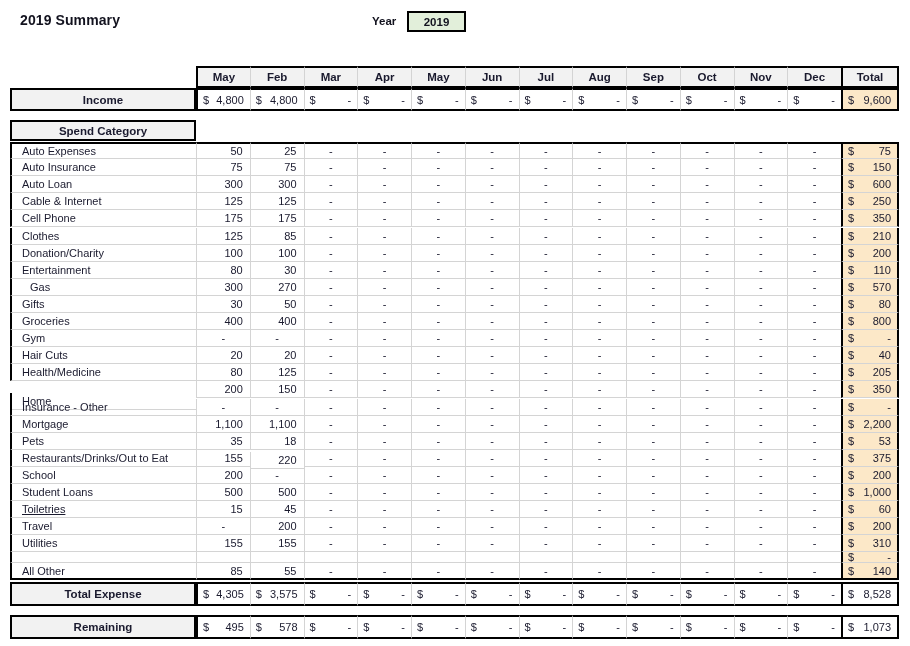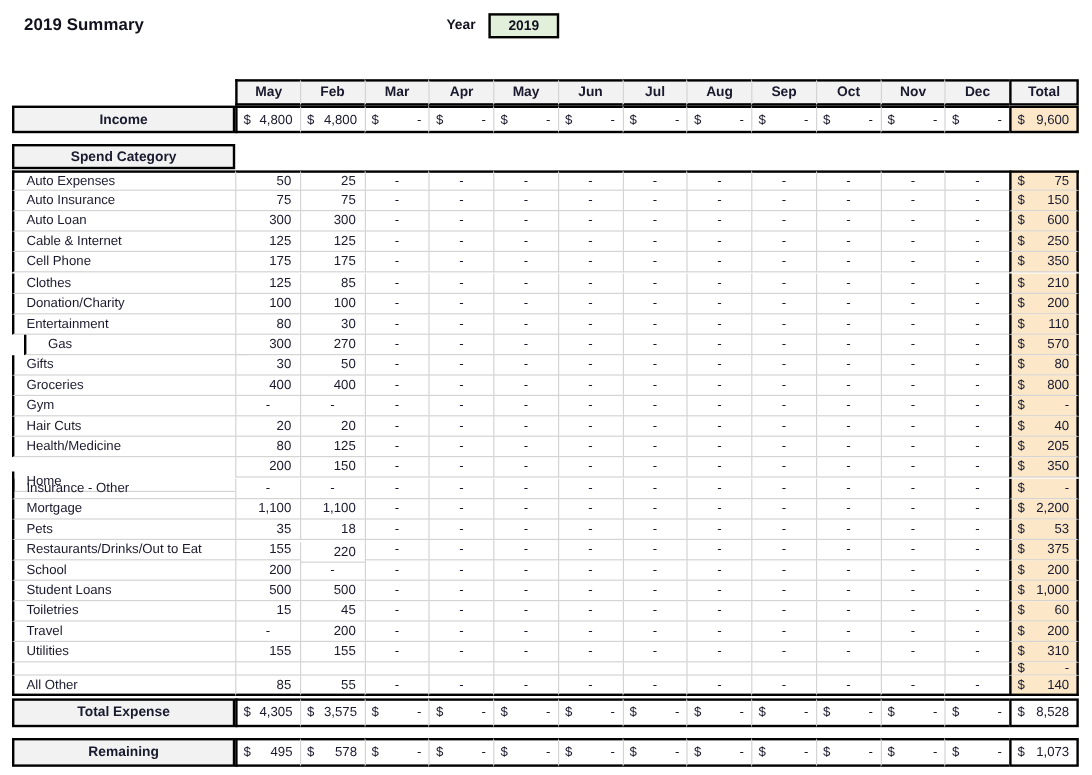--- a/index.html
+++ b/index.html
@@ -356,21 +356,21 @@
       <div class="cell dcell dash" style="left: 626px; top: 261.7px; width: 53.75px; height: 17.1px;">-</div>
       <div class="cell dcell dash" style="left: 679.75px; top: 261.7px; width: 53.75px; height: 17.1px;">-</div>
       <div class="cell dcell dash" style="left: 733.5px; top: 261.7px; width: 53.75px; height: 17.1px;">-</div>
       <div class="cell dcell dash" style="left: 787.25px; top: 261.7px; width: 53.75px; height: 17.1px;">-</div>
       <div class="cell dcell total" style="left: 841px; top: 261.7px; width: 58px; height: 17.1px;">
         <span class="m">
           <span class="sym">$</span>
           <span class="amt">110</span>
         </span>
       </div>
-      <div class="cell drow-label" style="left: 20px; top: 278.8px; width: 186px; height: 17.1px; padding-left: 18px;">Gas</div>
+      <div class="cell drow-label" style="left: 10px; top: 278.8px; width: 186px; height: 17.1px; padding-left: 18px;">Gas</div>
       <div class="cell dcell num-cell" style="left: 196px; top: 278.8px; width: 53.75px; height: 17.1px;">300</div>
       <div class="cell dcell num-cell" style="left: 249.75px; top: 278.8px; width: 53.75px; height: 17.1px;">270</div>
       <div class="cell dcell dash" style="left: 303.5px; top: 278.8px; width: 53.75px; height: 17.1px;">-</div>
       <div class="cell dcell dash" style="left: 357.25px; top: 278.8px; width: 53.75px; height: 17.1px;">-</div>
       <div class="cell dcell dash" style="left: 411px; top: 278.8px; width: 53.75px; height: 17.1px;">-</div>
       <div class="cell dcell dash" style="left: 464.75px; top: 278.8px; width: 53.75px; height: 17.1px;">-</div>
       <div class="cell dcell dash" style="left: 518.5px; top: 278.8px; width: 53.75px; height: 17.1px;">-</div>
       <div class="cell dcell dash" style="left: 572.25px; top: 278.8px; width: 53.75px; height: 17.1px;">-</div>
       <div class="cell dcell dash" style="left: 626px; top: 278.8px; width: 53.75px; height: 17.1px;">-</div>
       <div class="cell dcell dash" style="left: 679.75px; top: 278.8px; width: 53.75px; height: 17.1px;">-</div>
@@ -603,21 +603,21 @@
       <div class="cell dcell dash" style="left: 626px; top: 484px; width: 53.75px; height: 17.1px;">-</div>
       <div class="cell dcell dash" style="left: 679.75px; top: 484px; width: 53.75px; height: 17.1px;">-</div>
       <div class="cell dcell dash" style="left: 733.5px; top: 484px; width: 53.75px; height: 17.1px;">-</div>
       <div class="cell dcell dash" style="left: 787.25px; top: 484px; width: 53.75px; height: 17.1px;">-</div>
       <div class="cell dcell total" style="left: 841px; top: 484px; width: 58px; height: 17.1px;">
         <span class="m">
           <span class="sym">$</span>
           <span class="amt">1,000</span>
         </span>
       </div>
-      <div class="cell drow-label" style="left: 10px; top: 501.1px; width: 186px; height: 17.1px;">Toiletries</div>
+      <div class="cell drow-label" style="left: 10px; top: 501.1px; width: 186px; height: 17.1px; text-decoration: underline;">Toiletries</div>
       <div class="cell dcell num-cell" style="left: 196px; top: 501.1px; width: 53.75px; height: 17.1px;">15</div>
       <div class="cell dcell num-cell" style="left: 249.75px; top: 501.1px; width: 53.75px; height: 17.1px;">45</div>
       <div class="cell dcell dash" style="left: 303.5px; top: 501.1px; width: 53.75px; height: 17.1px;">-</div>
       <div class="cell dcell dash" style="left: 357.25px; top: 501.1px; width: 53.75px; height: 17.1px;">-</div>
       <div class="cell dcell dash" style="left: 411px; top: 501.1px; width: 53.75px; height: 17.1px;">-</div>
       <div class="cell dcell dash" style="left: 464.75px; top: 501.1px; width: 53.75px; height: 17.1px;">-</div>
       <div class="cell dcell dash" style="left: 518.5px; top: 501.1px; width: 53.75px; height: 17.1px;">-</div>
       <div class="cell dcell dash" style="left: 572.25px; top: 501.1px; width: 53.75px; height: 17.1px;">-</div>
       <div class="cell dcell dash" style="left: 626px; top: 501.1px; width: 53.75px; height: 17.1px;">-</div>
       <div class="cell dcell dash" style="left: 679.75px; top: 501.1px; width: 53.75px; height: 17.1px;">-</div>

